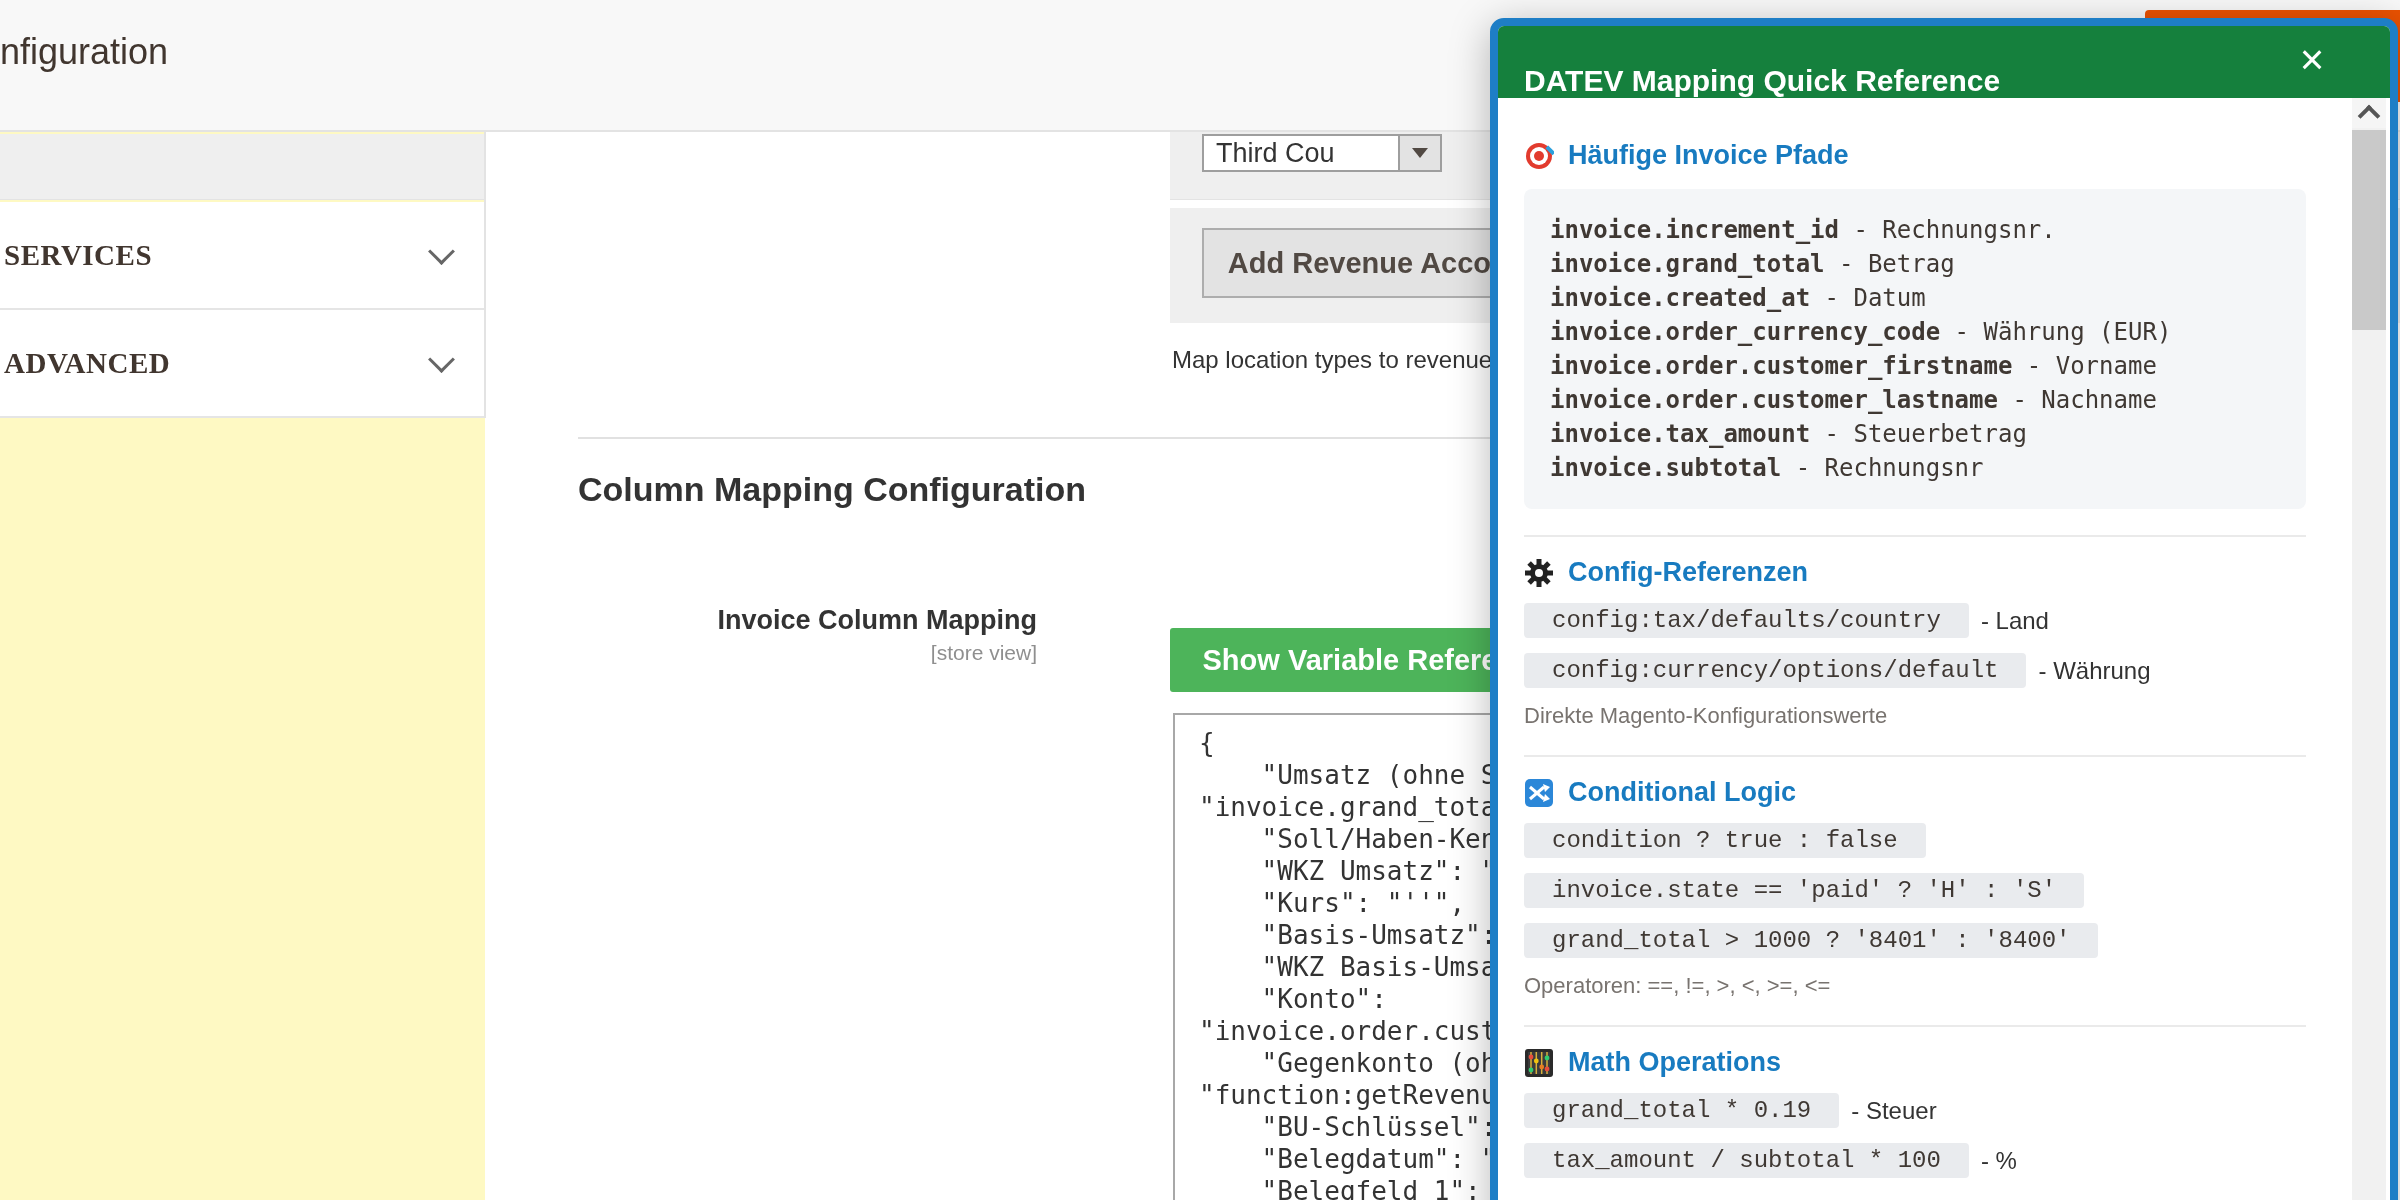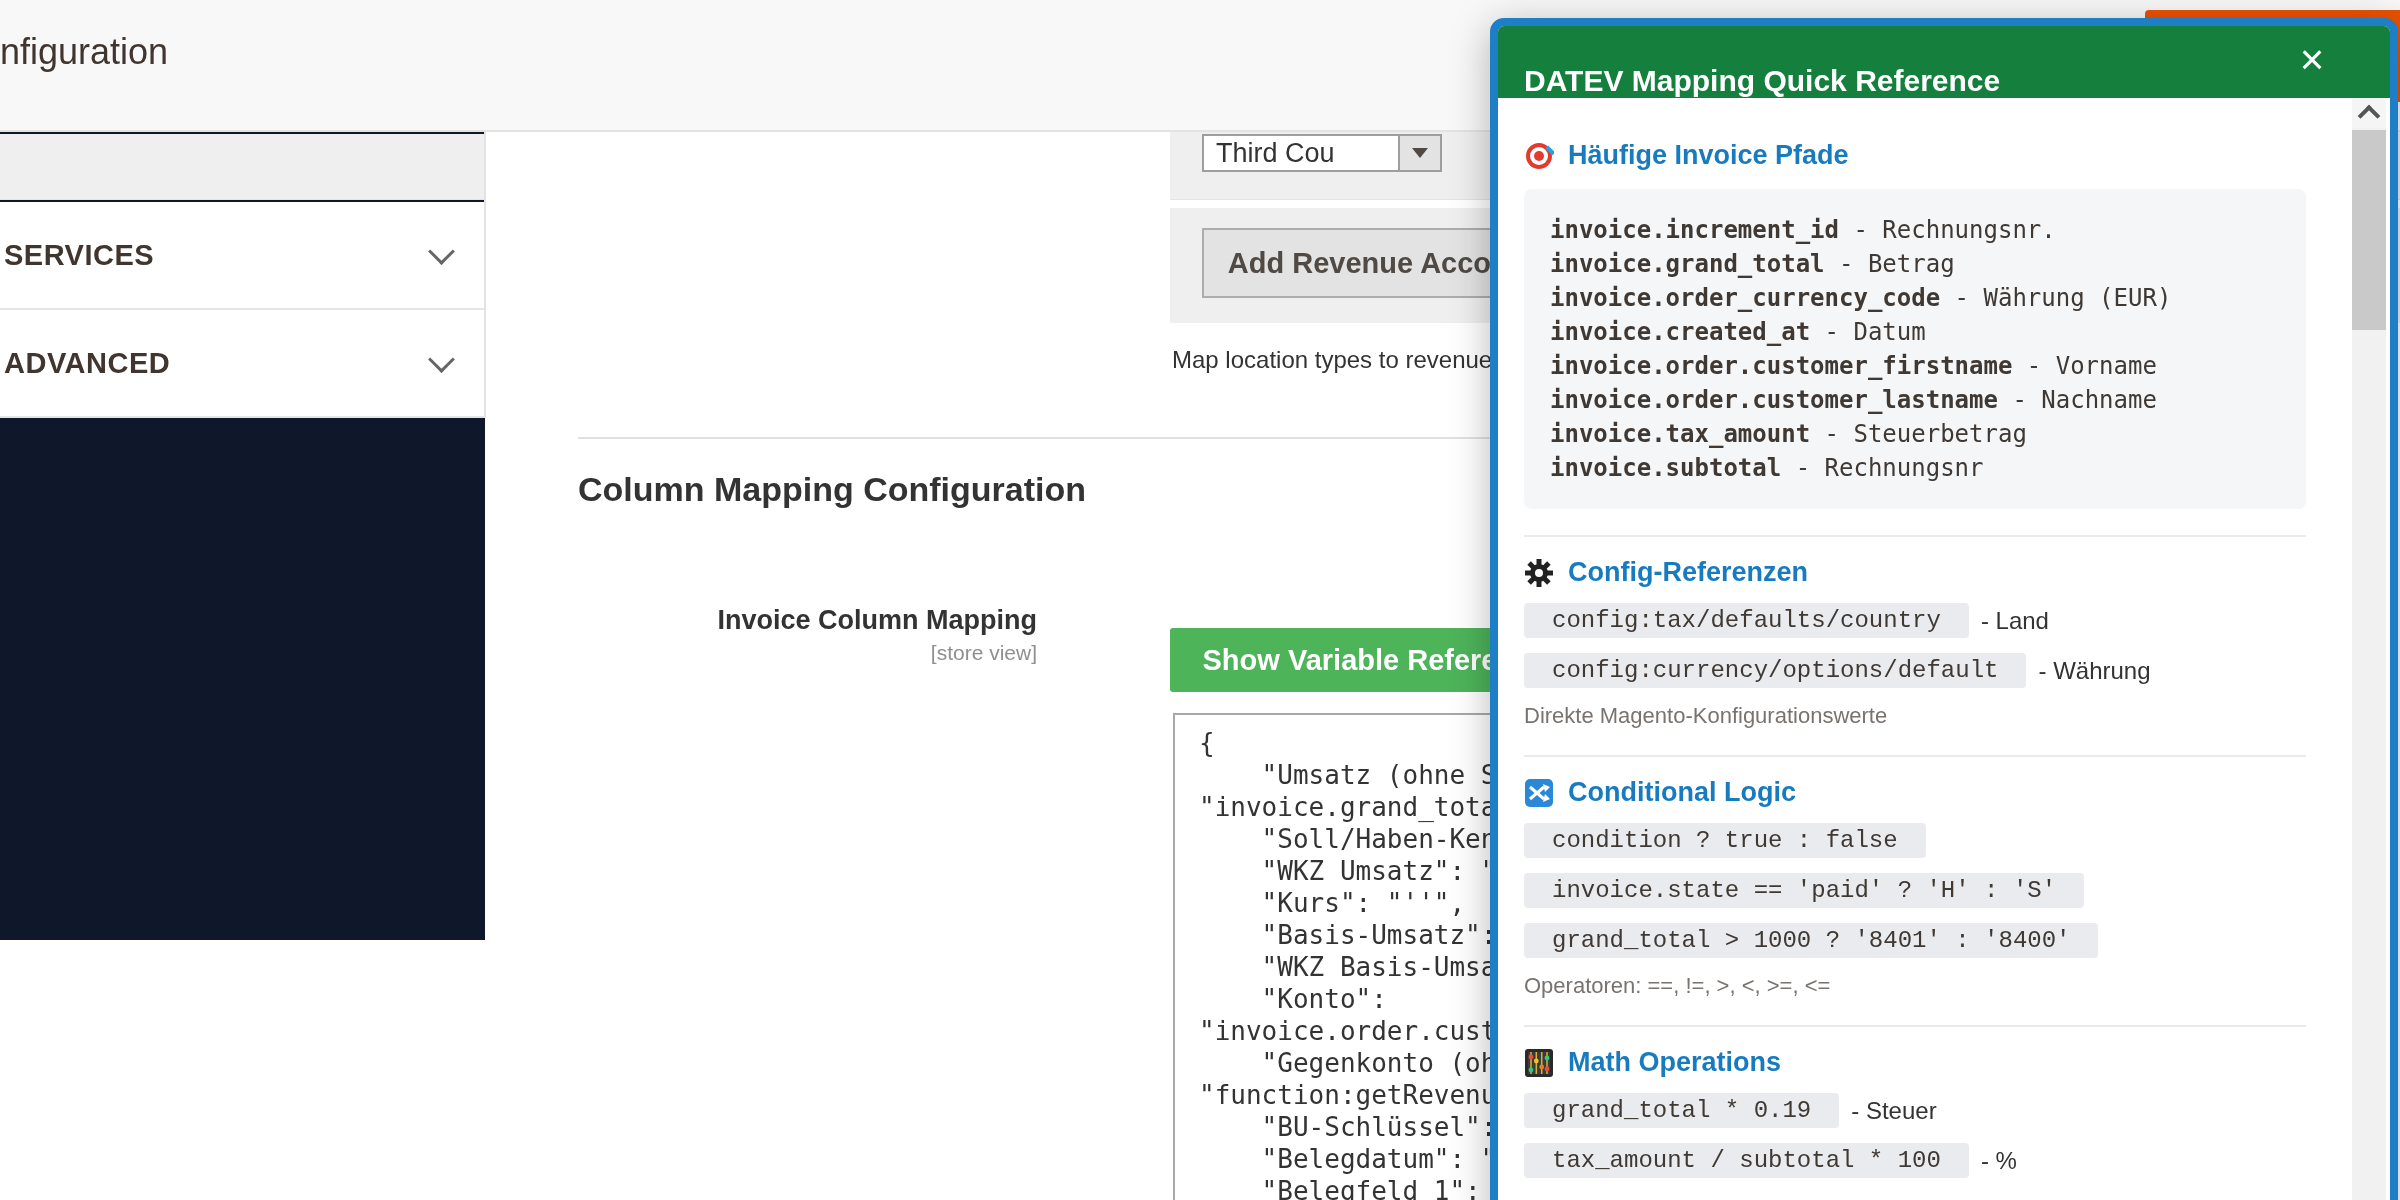--- a/index.html
+++ b/index.html
@@ -6,21 +6,21 @@
   body{
     width:2400px;height:1200px;position:relative;overflow:hidden;
     background:#ffffff;font-family:"Liberation Sans","DejaVu Sans",sans-serif;
   }
   
   .page-header{position:absolute;left:0;top:0;width:2400px;height:132px;
     background:#f8f8f8;border-bottom:2px solid #e3e3e3;box-sizing:border-box;}
   .page-title{position:absolute;left:0px;top:22px;font-size:36px;line-height:60px;
     color:#41362f;font-weight:400;white-space:nowrap;}
   
-  .sidebar{position:absolute;left:0;top:132px;width:485px;height:808px;background:#0f172a;}
+  .sidebar{position:absolute;left:0;top:132px;width:485px;height:1068px;background:#fef9c3;font-family:Liberation Serif, serif;}
   .sidebar-vline{position:absolute;left:484px;top:132px;width:2px;height:286px;background:#e3e3e3;}
   .sidebar-selected{position:absolute;left:0;top:2px;width:485px;height:66px;
     background:#efefef;border-bottom:1px solid #e3e3e3;box-sizing:border-box;}
   .nav-row{position:absolute;left:0;width:485px;height:108px;display:flex;align-items:center;
     justify-content:space-between;padding:0 34px 0 4px;box-sizing:border-box;
     border-bottom:2px solid #e5e5e5;background:#fff;cursor:pointer;}
   .nav-row.r1{top:70px;}
   .nav-row.r2{top:178px;}
   .nav-label{font-size:29px;font-weight:700;color:#41362f;letter-spacing:.5px;}
   .chev-down{width:16px;height:16px;border-right:3px solid #666;border-bottom:3px solid #666;
@@ -159,22 +159,22 @@
           <circle r="13" fill="#e23b2e"></circle>
             <circle r="9" fill="#ffffff"></circle>
             <circle r="5" fill="#e23b2e"></circle>
           <rect x="-1" y="-14" width="10" height="4" fill="#2ba0dd" transform="rotate(45)"></rect>
         </svg>
         <span>Häufige Invoice Pfade</span>
       </div>
       <div class="codeblock">
           <div class="code-line"><span class="cl-code">invoice.increment_id</span><span class="cl-desc"> - Rechnungsnr.</span></div>
           <div class="code-line"><span class="cl-code">invoice.grand_total</span><span class="cl-desc"> - Betrag</span></div>
+          <div class="code-line"><span class="cl-code">invoice.created_at</span><span class="cl-desc"> - Datum</span></div>
           <div class="code-line"><span class="cl-code">invoice.order_currency_code</span><span class="cl-desc"> - Währung (EUR)</span></div>
-          <div class="code-line"><span class="cl-code">invoice.created_at</span><span class="cl-desc"> - Datum</span></div>
           <div class="code-line"><span class="cl-code">invoice.order.customer_firstname</span><span class="cl-desc"> - Vorname</span></div>
           <div class="code-line"><span class="cl-code">invoice.order.customer_lastname</span><span class="cl-desc"> - Nachname</span></div>
           <div class="code-line"><span class="cl-code">invoice.tax_amount</span><span class="cl-desc"> - Steuerbetrag</span></div>
           <div class="code-line"><span class="cl-code">invoice.subtotal</span><span class="cl-desc"> - Rechnungsnr</span></div>
         </div>
     </div>
 
     <div class="p-divider"></div>
 
     <div>

